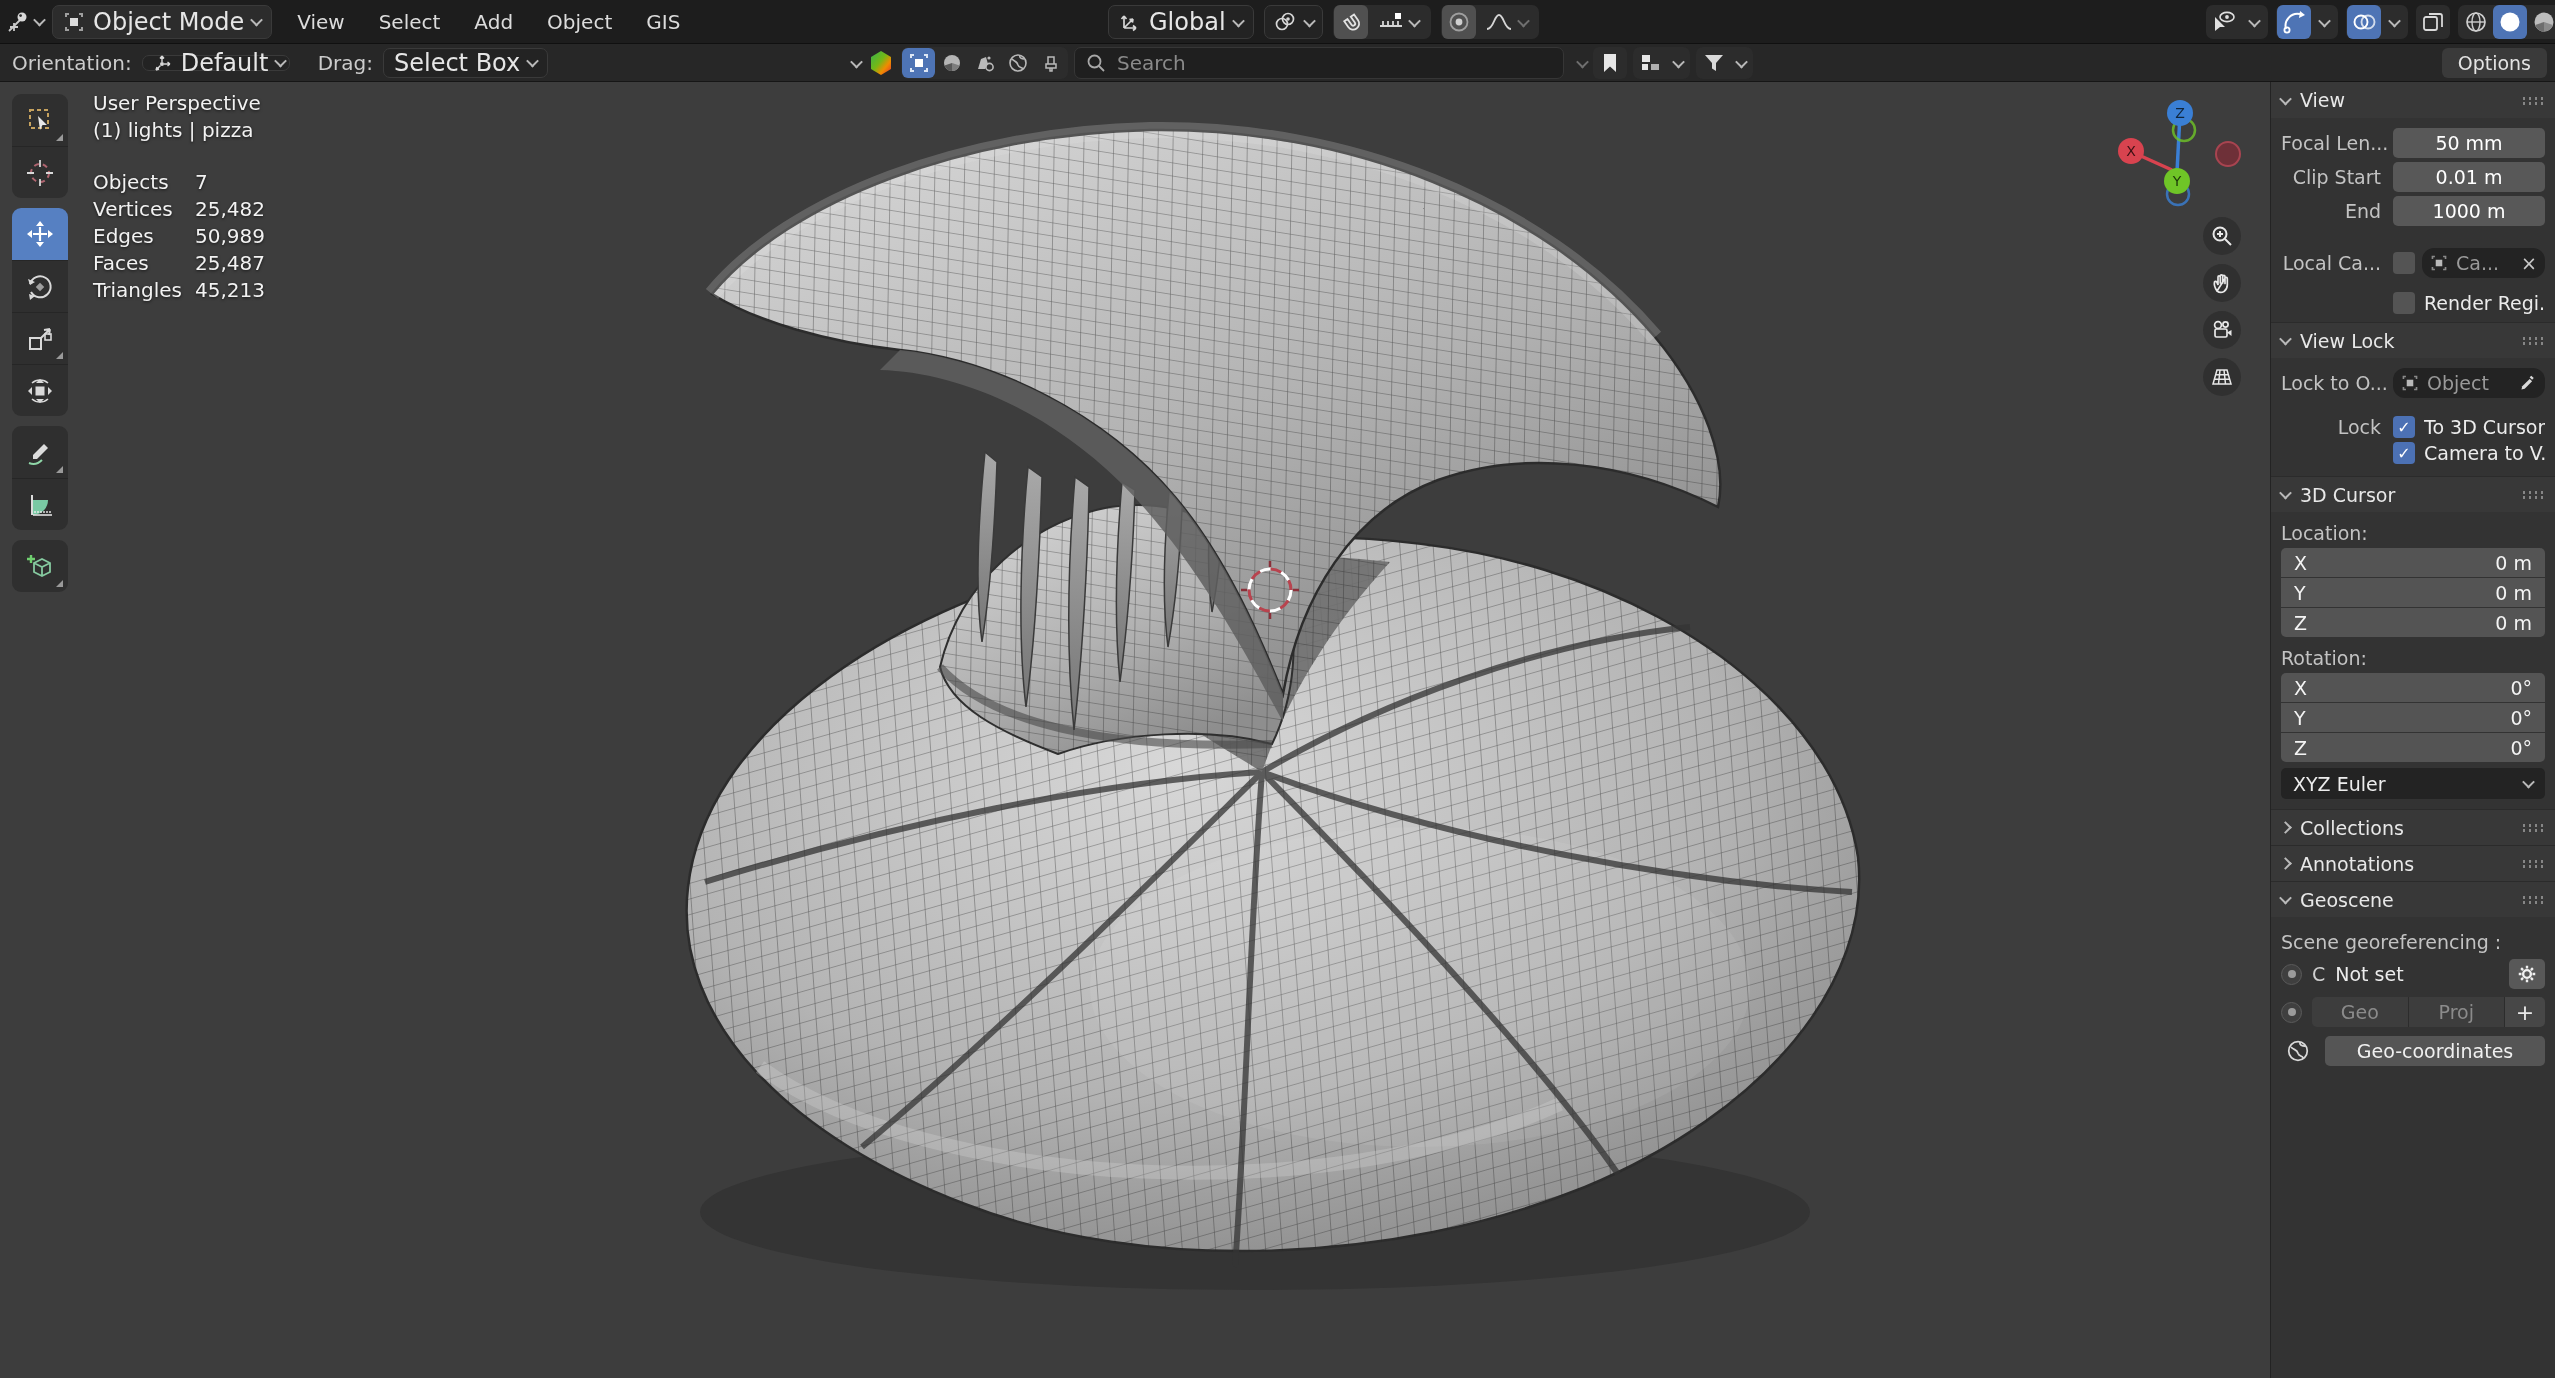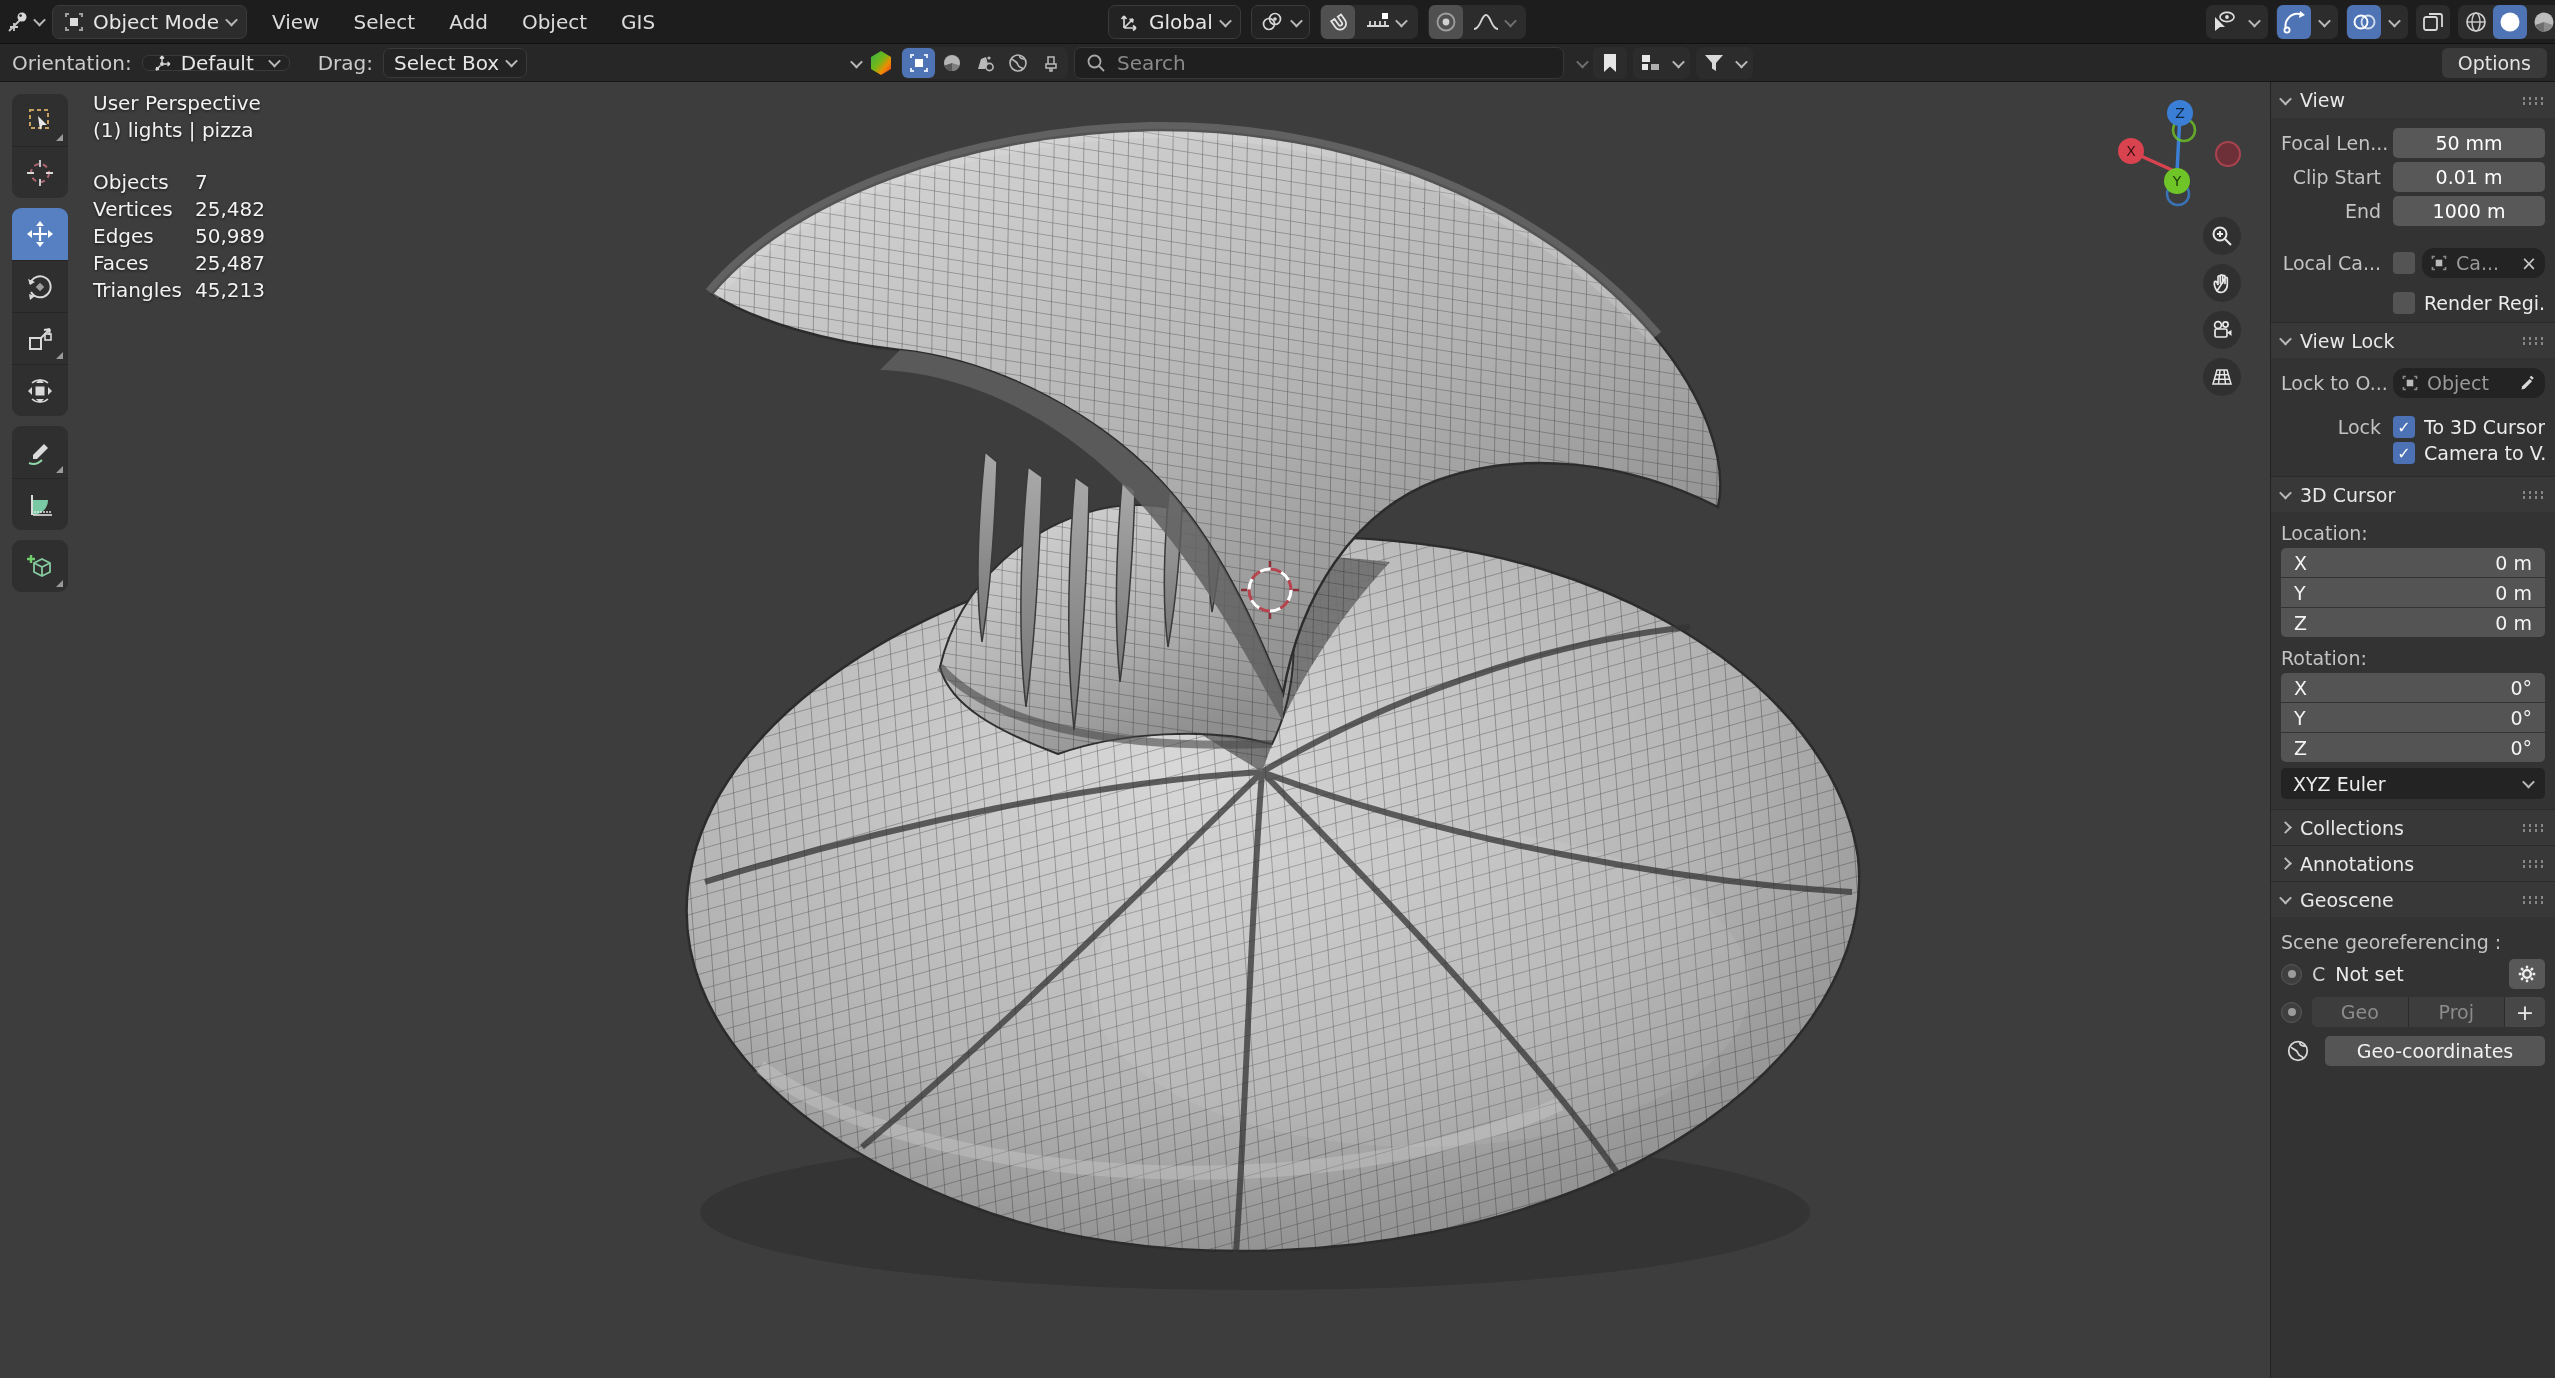--- a/index.html
+++ b/index.html
@@ -7,21 +7,21 @@
     font-family:"DejaVu Sans","Liberation Sans",sans-serif; }
   #app { position:relative; width:2555px; height:1378px; }
 
   
   .row1 { position:absolute; left:0; top:0; width:2555px; height:44px; background:#1d1d1d;
     display:flex; align-items:center; border-bottom:1px solid #101010; z-index:30; }
   .row2 { position:absolute; left:0; top:44px; width:2555px; height:38px; background:#272727;
     display:flex; align-items:center; border-bottom:1px solid #161616; z-index:29; }
   .menu-item { color:#dcdcdc; font-size:20px; padding:0 17px; height:34px; line-height:34px; border-radius:6px; }
   .pill { background:#2c2c2c; border:1px solid #3a3a3a; border-radius:7px; height:34px;
-    display:flex; align-items:center; color:#e6e6e6; font-size:20px; gap:8px; padding:0 10px; }
+    display:flex; align-items:center; color:#e6e6e6; font-size:24px; gap:8px; padding:0 10px; }
   .pill.dark { background:#232323; }
   .chv { width:9px; height:9px; border-right:2px solid #b9b9b9; border-bottom:2px solid #b9b9b9;
     transform:rotate(45deg) translate(-1px,-1px); flex:0 0 auto; }
   .chv.right { transform:rotate(-45deg); }
   .chv.dim { border-color:#6f6f6f; }
   .ibtn { width:34px; height:34px; border-radius:6px; display:flex; align-items:center; justify-content:center;
     background:transparent; }
   .igroup { display:flex; align-items:center; background:#2c2c2c; border-radius:7px; height:34px; padding:0 1px; }
   .igroup .ibtn { border-radius:6px; }
   .on-blue { background:#4e74b5 !important; }

